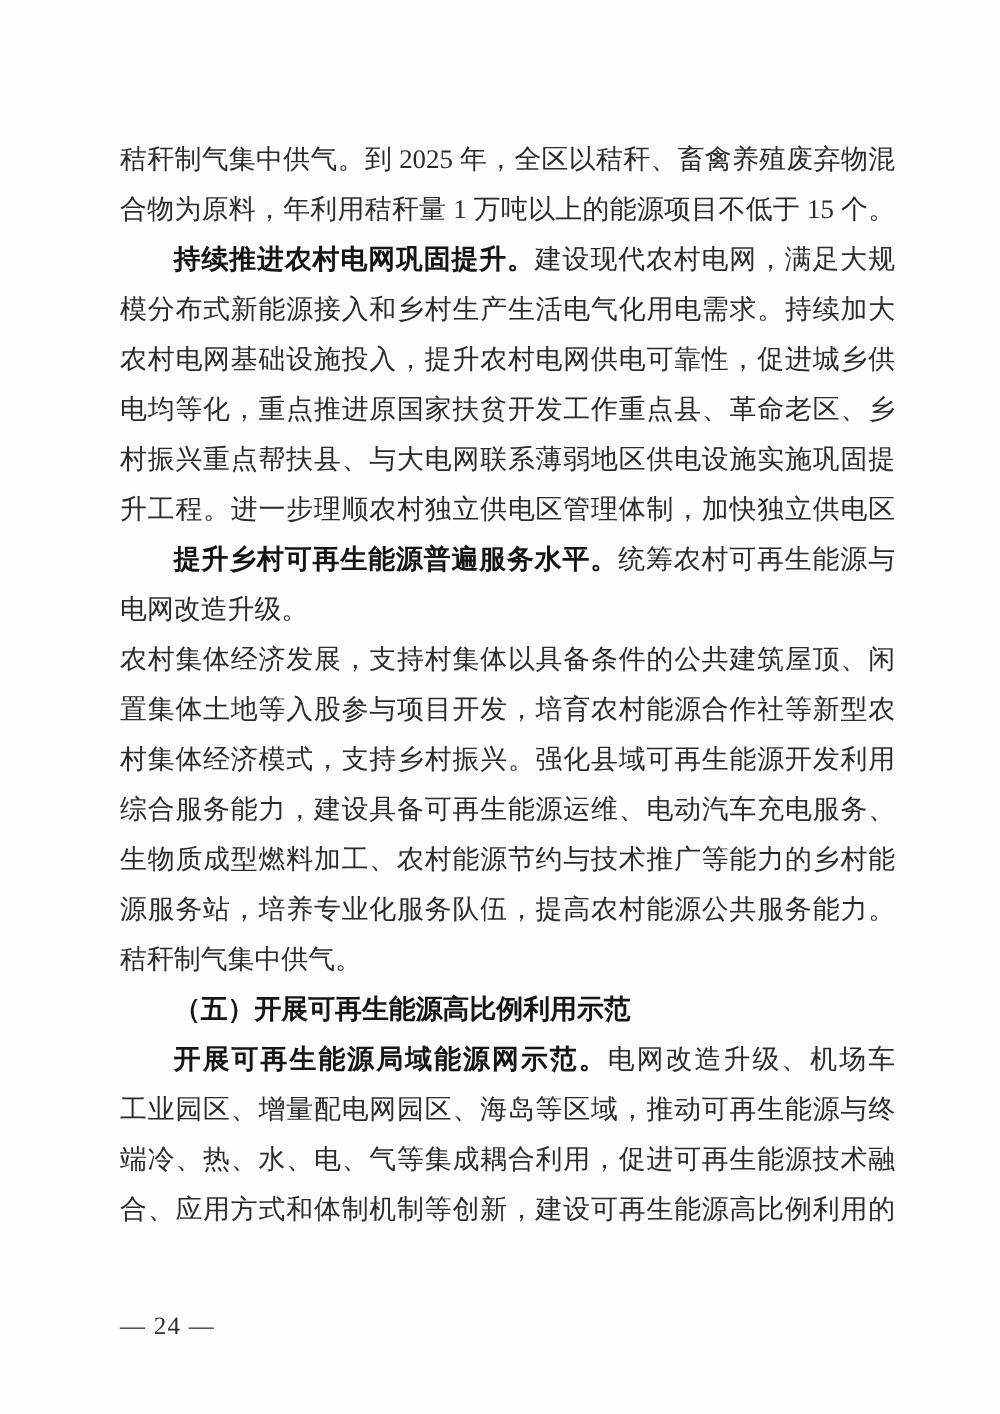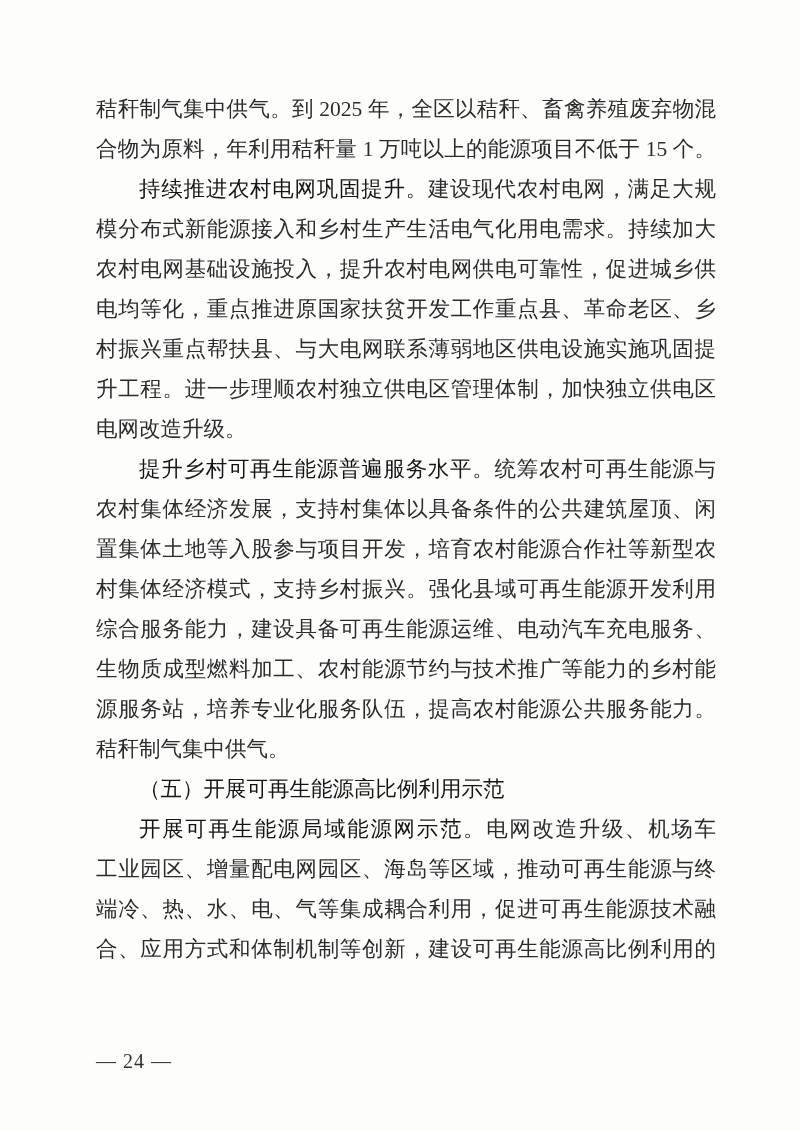--- a/index.html
+++ b/index.html
@@ -8,37 +8,37 @@
     width: 800px;
     height: 1131px;
     background: #fdfdfc;
     overflow: hidden;
     font-family: "Liberation Serif", "DejaVu Serif", serif;
     color: #2b2b2b;
   }
   .textblock {
     position: absolute;
     left: 96px;
-    top: 89px;
+    top: 107px;
     width: 620px;
   }
   .ln {
     margin: 0;
     padding: 0;
     font-size: 21.5px;
     line-height: 40px;
     height: 40px;
     overflow: hidden;
     text-align: justify;
     color: #2b2b2b;
   }
   .ln.j  { text-align-last: justify; }
   .ln.ind { text-indent: 2em; }
   .ln b, .ln .bold {
-    font-weight: 400;
+    font-weight: 700;
     color: #151515;
   }
   .page-footer {
     position: absolute;
     left: 96px;
     top: 1046px;
     font-size: 20px;
     line-height: 30px;
     color: #2f2f2f;
     letter-spacing: 1px;
@@ -50,22 +50,22 @@
 <div class="page">
   <main class="textblock">
     <p class="ln j"><b></b><span>秸秆制气集中供气。到 2025 年，全区以秸秆、畜禽养殖废弃物混</span></p>
     <p class="ln j"><b></b><span>合物为原料，年利用秸秆量 1 万吨以上的能源项目不低于 15 个。</span></p>
     <p class="ln j ind"><b>持续推进农村电网巩固提升。</b><span>建设现代农村电网，满足大规</span></p>
     <p class="ln j"><b></b><span>模分布式新能源接入和乡村生产生活电气化用电需求。持续加大</span></p>
     <p class="ln j"><b></b><span>农村电网基础设施投入，提升农村电网供电可靠性，促进城乡供</span></p>
     <p class="ln j"><b></b><span>电均等化，重点推进原国家扶贫开发工作重点县、革命老区、乡</span></p>
     <p class="ln j"><b></b><span>村振兴重点帮扶县、与大电网联系薄弱地区供电设施实施巩固提</span></p>
     <p class="ln j"><b></b><span>升工程。进一步理顺农村独立供电区管理体制，加快独立供电区</span></p>
+    <p class="ln j ind"><b>提升乡村可再生能源普遍服务水平。</b><span>统筹农村可再生能源与</span></p>
     <p class="ln"><b></b><span>电网改造升级。</span></p>
-    <p class="ln j ind"><b>提升乡村可再生能源普遍服务水平。</b><span>统筹农村可再生能源与</span></p>
     <p class="ln j"><b></b><span>农村集体经济发展，支持村集体以具备条件的公共建筑屋顶、闲</span></p>
     <p class="ln j"><b></b><span>置集体土地等入股参与项目开发，培育农村能源合作社等新型农</span></p>
     <p class="ln j"><b></b><span>村集体经济模式，支持乡村振兴。强化县域可再生能源开发利用</span></p>
     <p class="ln j"><b></b><span>综合服务能力，建设具备可再生能源运维、电动汽车充电服务、</span></p>
     <p class="ln j"><b></b><span>生物质成型燃料加工、农村能源节约与技术推广等能力的乡村能</span></p>
     <p class="ln j"><b></b><span>源服务站，培养专业化服务队伍，提高农村能源公共服务能力。</span></p>
     <p class="ln"><b></b><span>秸秆制气集中供气。</span></p>
     <p class="ln ind"><b>（五）开展可再生能源高比例利用示范</b><span></span></p>
     <p class="ln j ind"><b>开展可再生能源局域能源网示范。</b><span>电网改造升级、机场车站、</span></p>
     <p class="ln j"><b></b><span>工业园区、增量配电网园区、海岛等区域，推动可再生能源与终</span></p>

